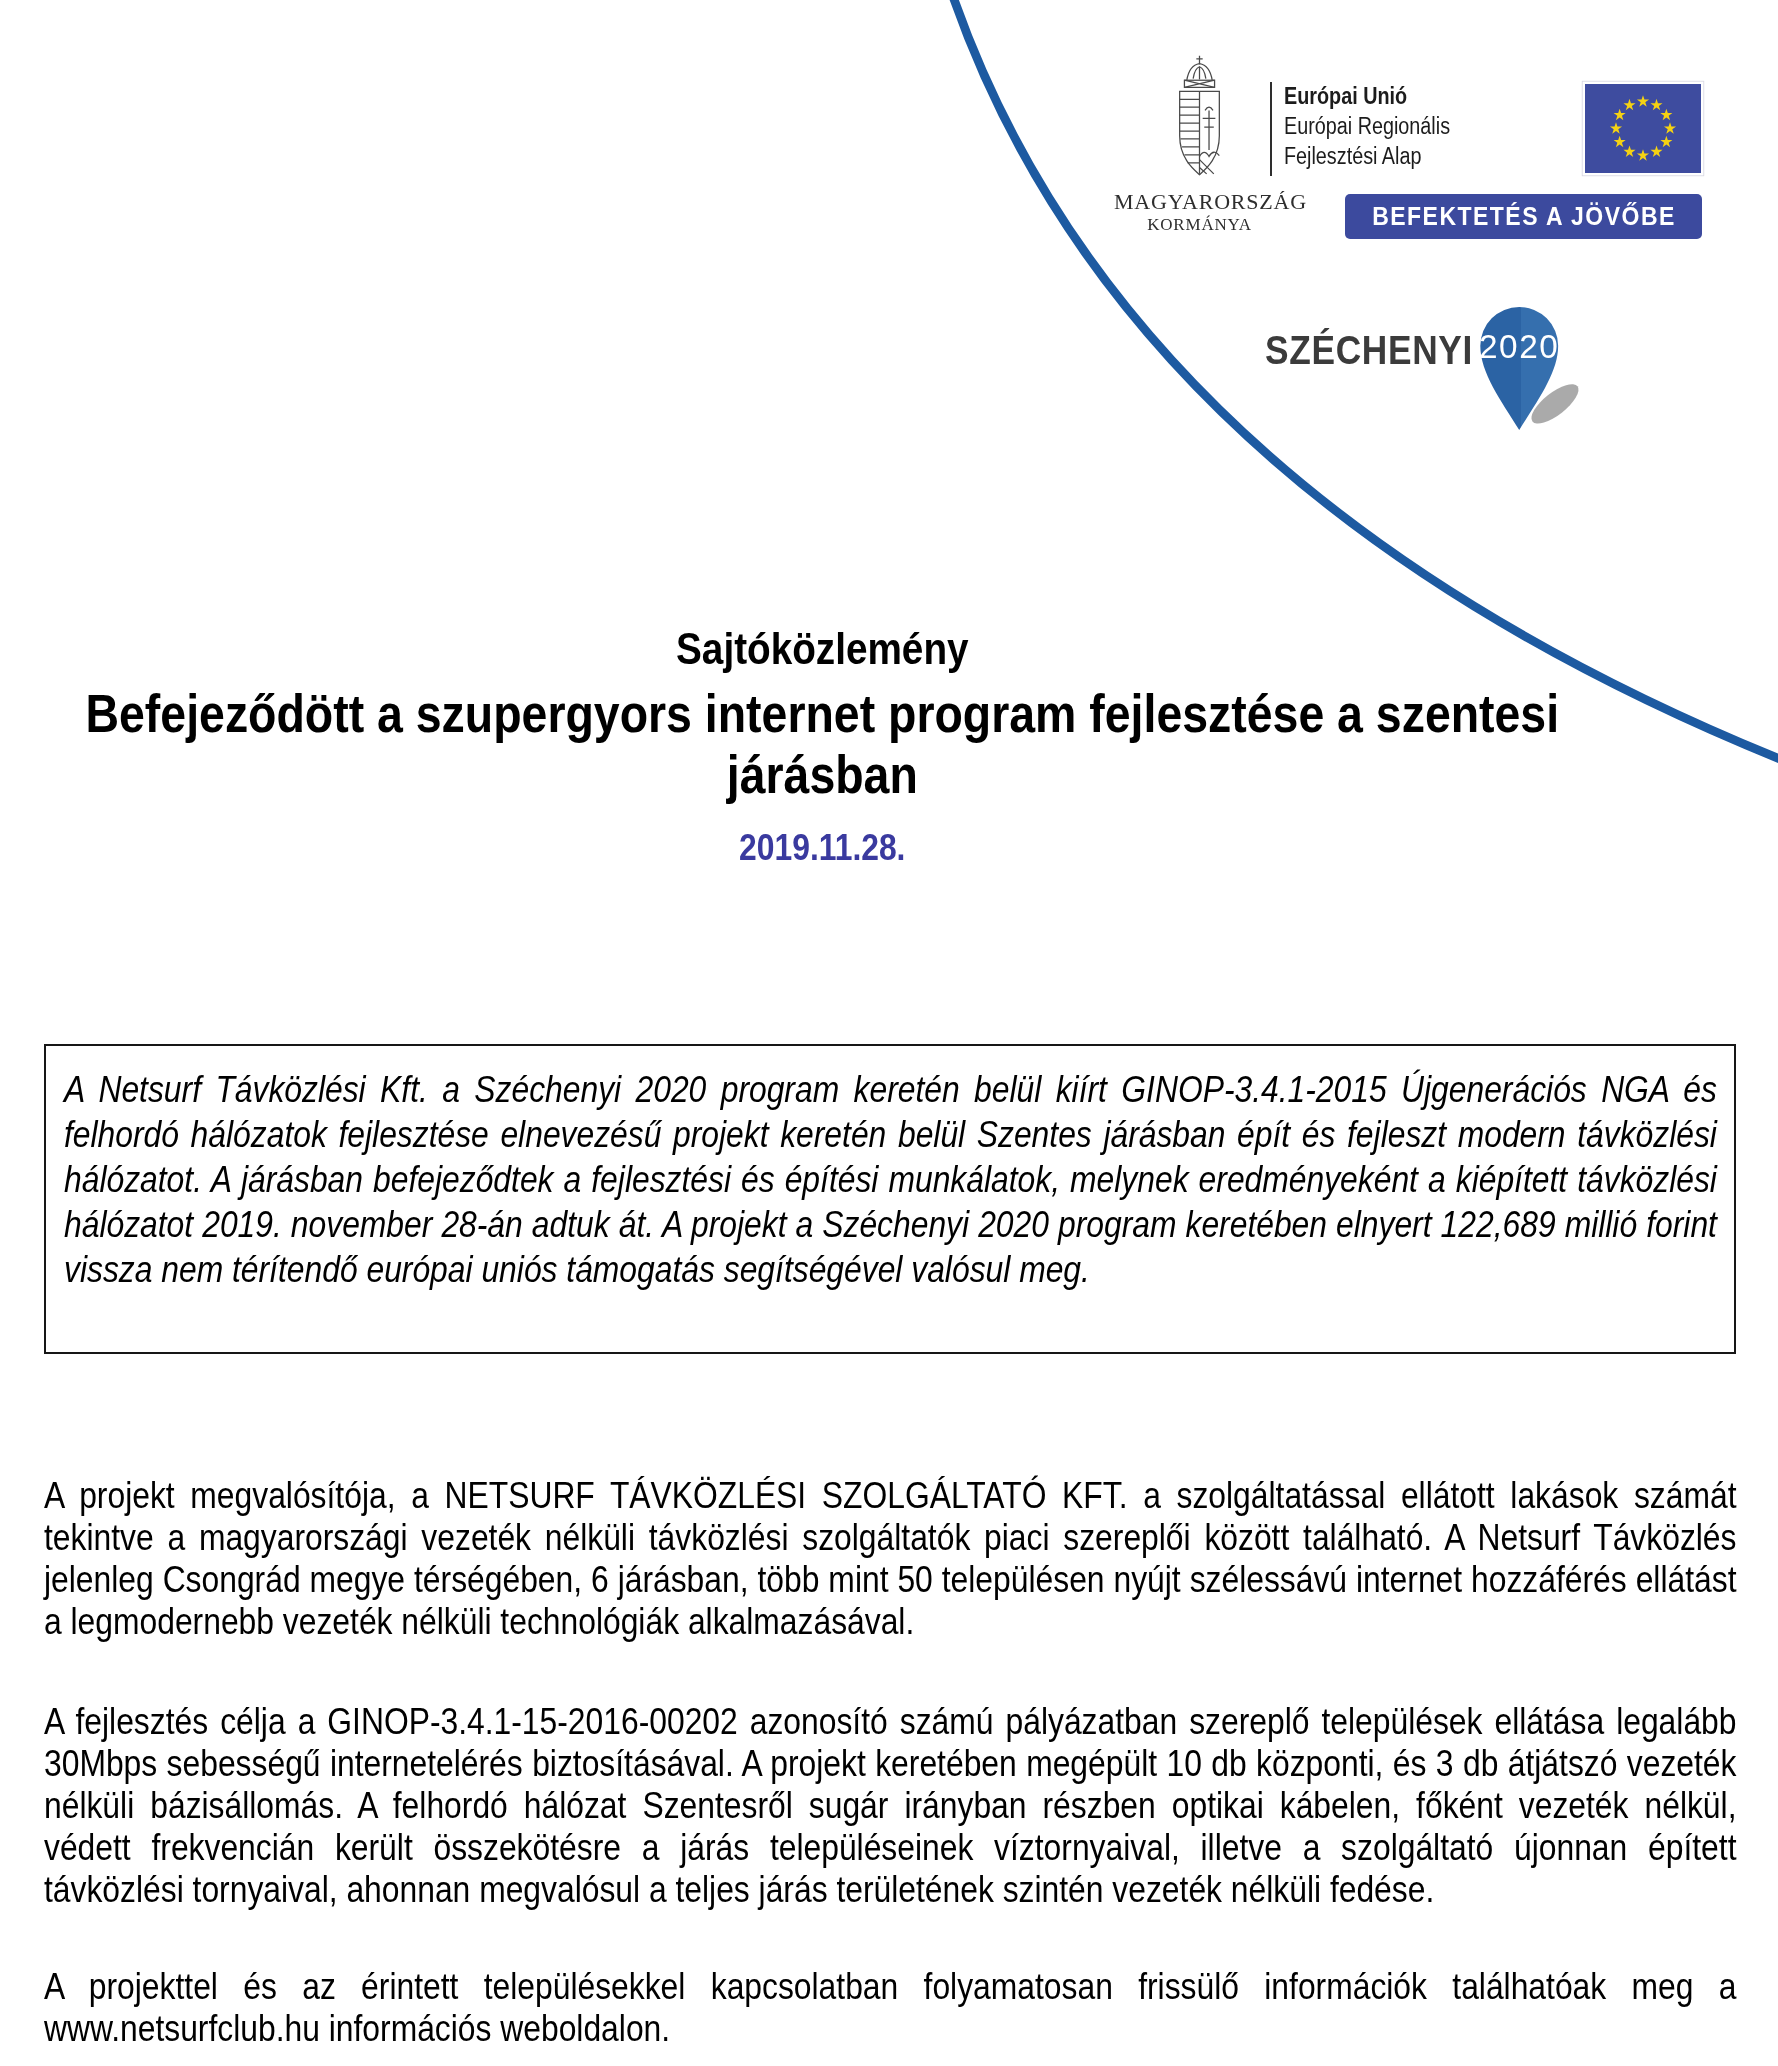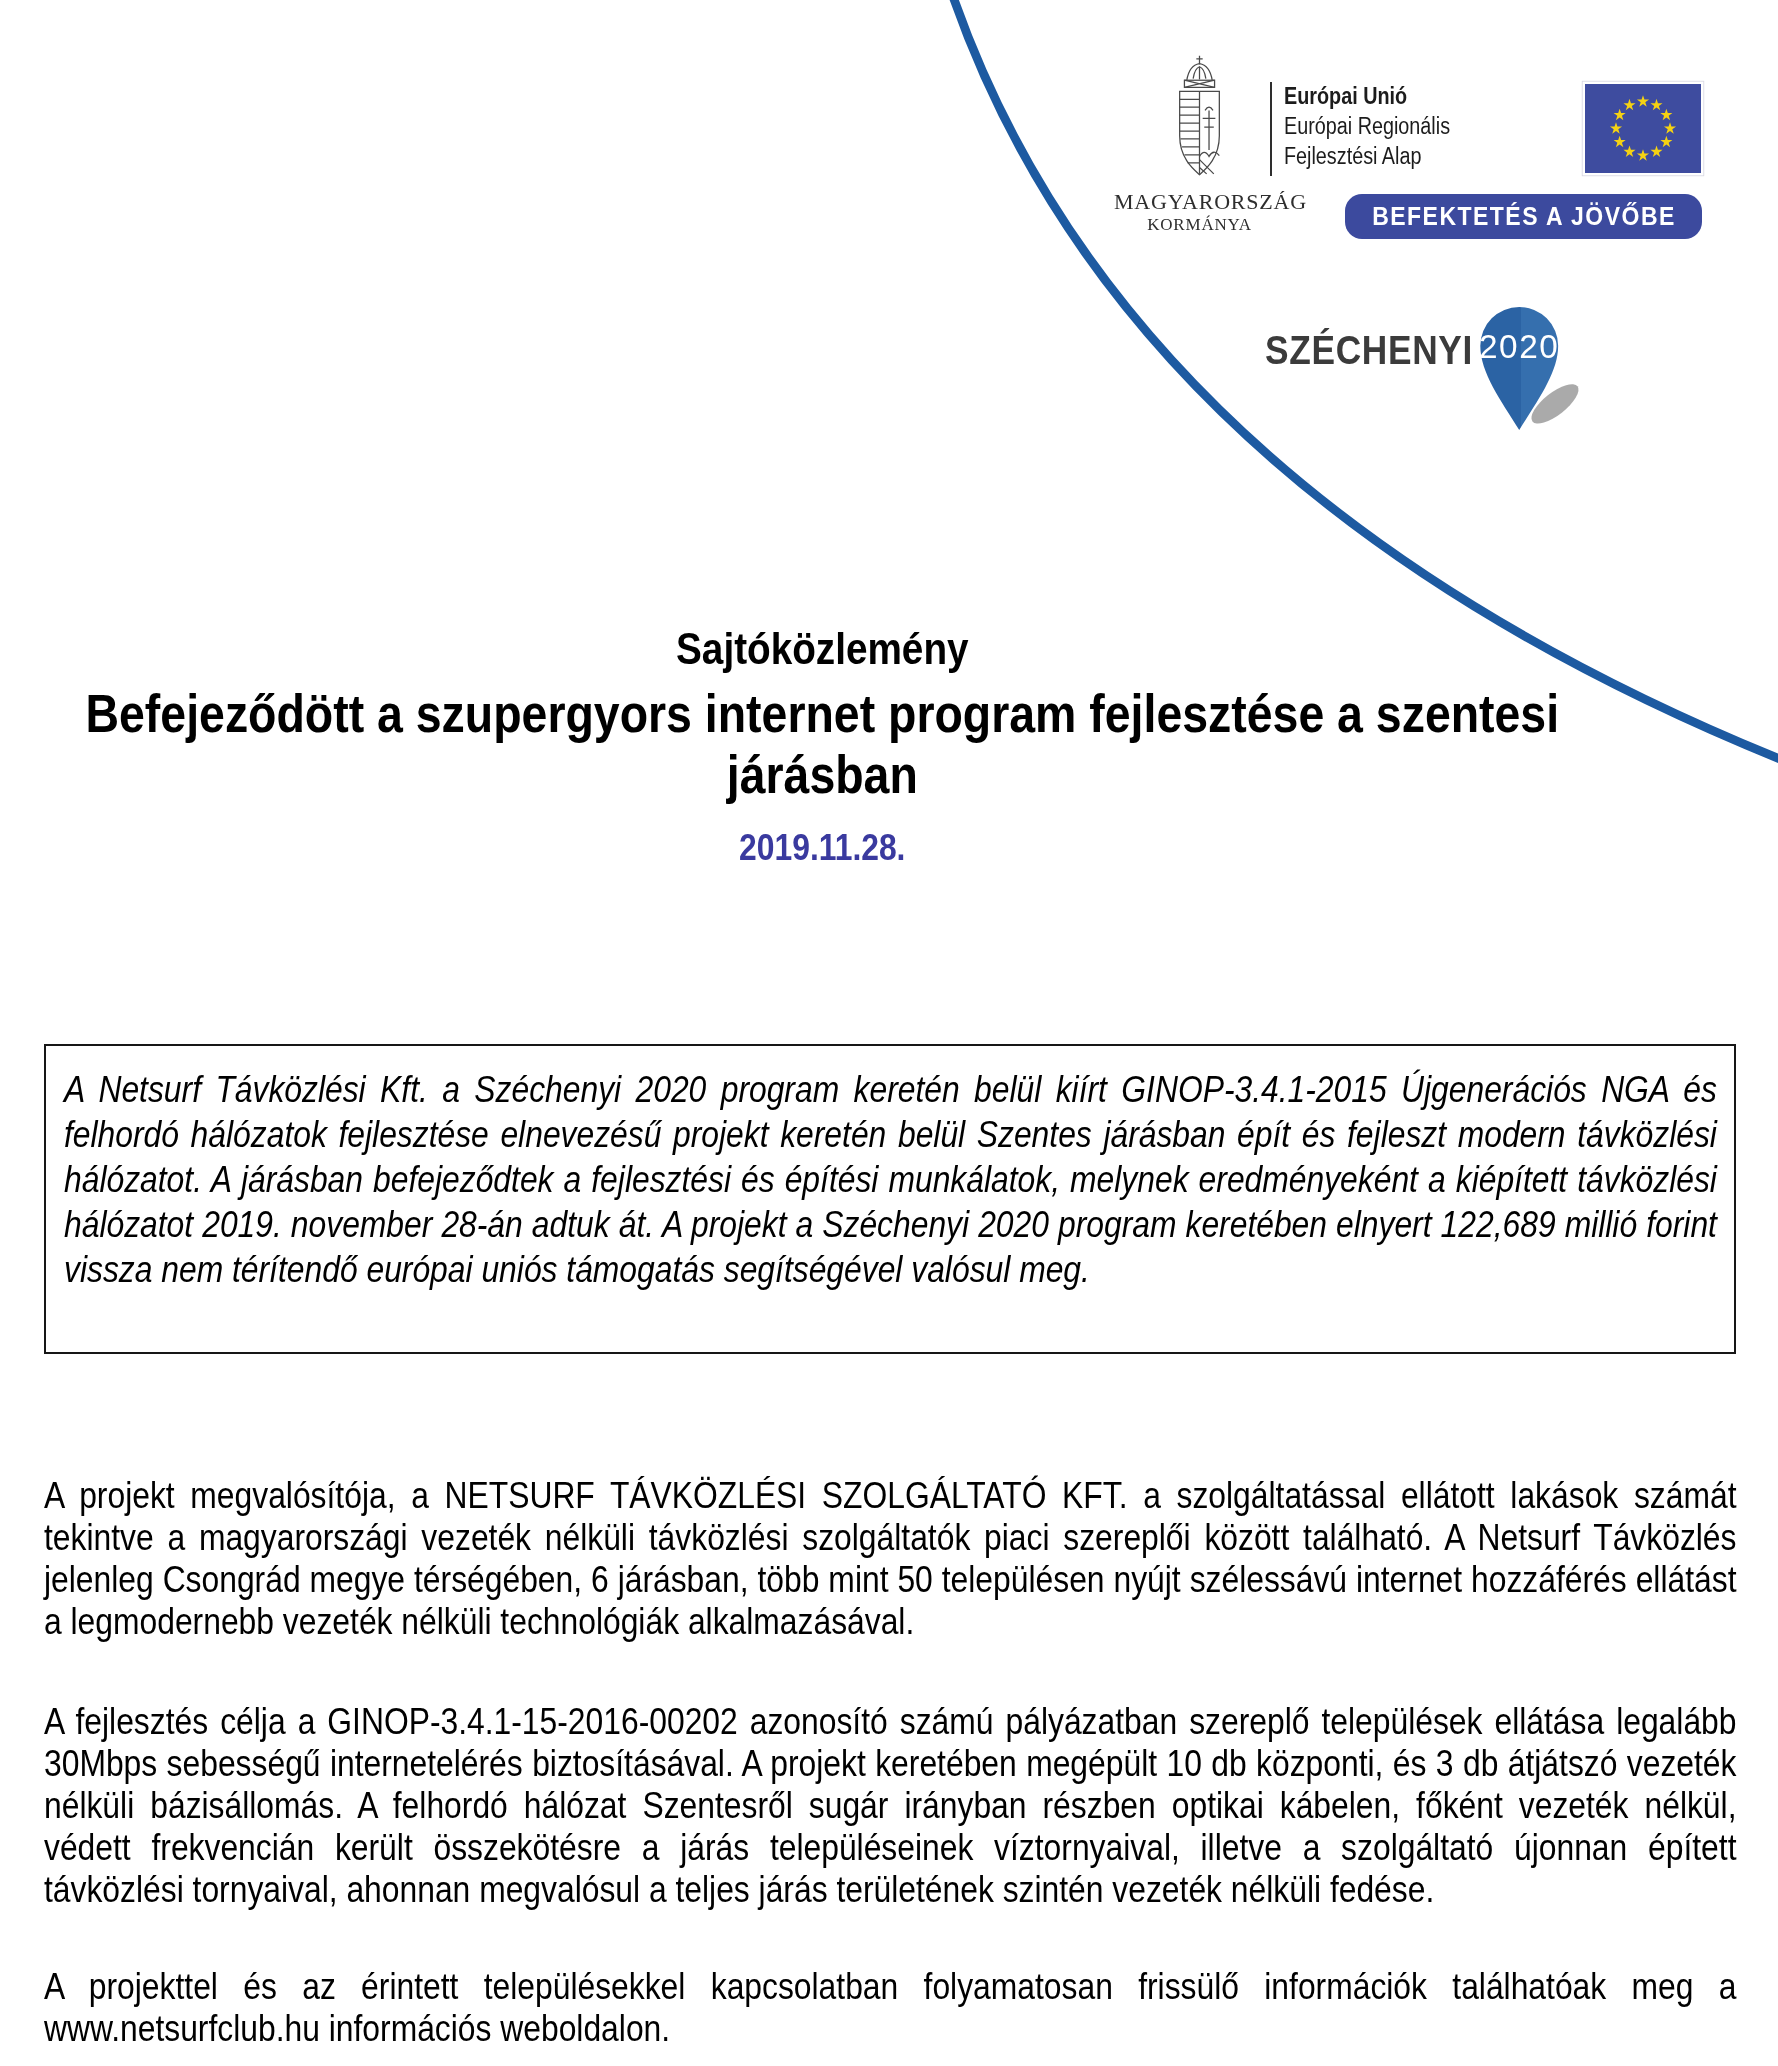--- a/index.html
+++ b/index.html
@@ -33,21 +33,21 @@
 
   .eu-flag{
     position:absolute;left:1585px;top:84px;width:116px;height:89px;
     background:#3e4c9f;
     box-shadow:0 0 0 2.4px #ffffff,0 0 0 3.2px #d6d6e2;
   }
   .eu-flag svg{position:absolute;left:0;top:0;}
 
   .invest-banner{
     position:absolute;left:1345px;top:194px;width:357px;height:45px;
-    background:#3c4a9e;border-radius:17px;
+    background:#3c4a9e;border-radius:5px;
     display:flex;align-items:center;justify-content:center;
   }
   .invest-banner span{
     color:#ffffff;font-weight:bold;font-size:25px;letter-spacing:1.6px;
     transform:scaleX(0.92);white-space:nowrap;
   }
 
   .szechenyi-text{
     position:absolute;left:1265px;top:327px;
     font-size:41px;font-weight:bold;color:#3b3b3b;letter-spacing:0.8px;white-space:nowrap;

